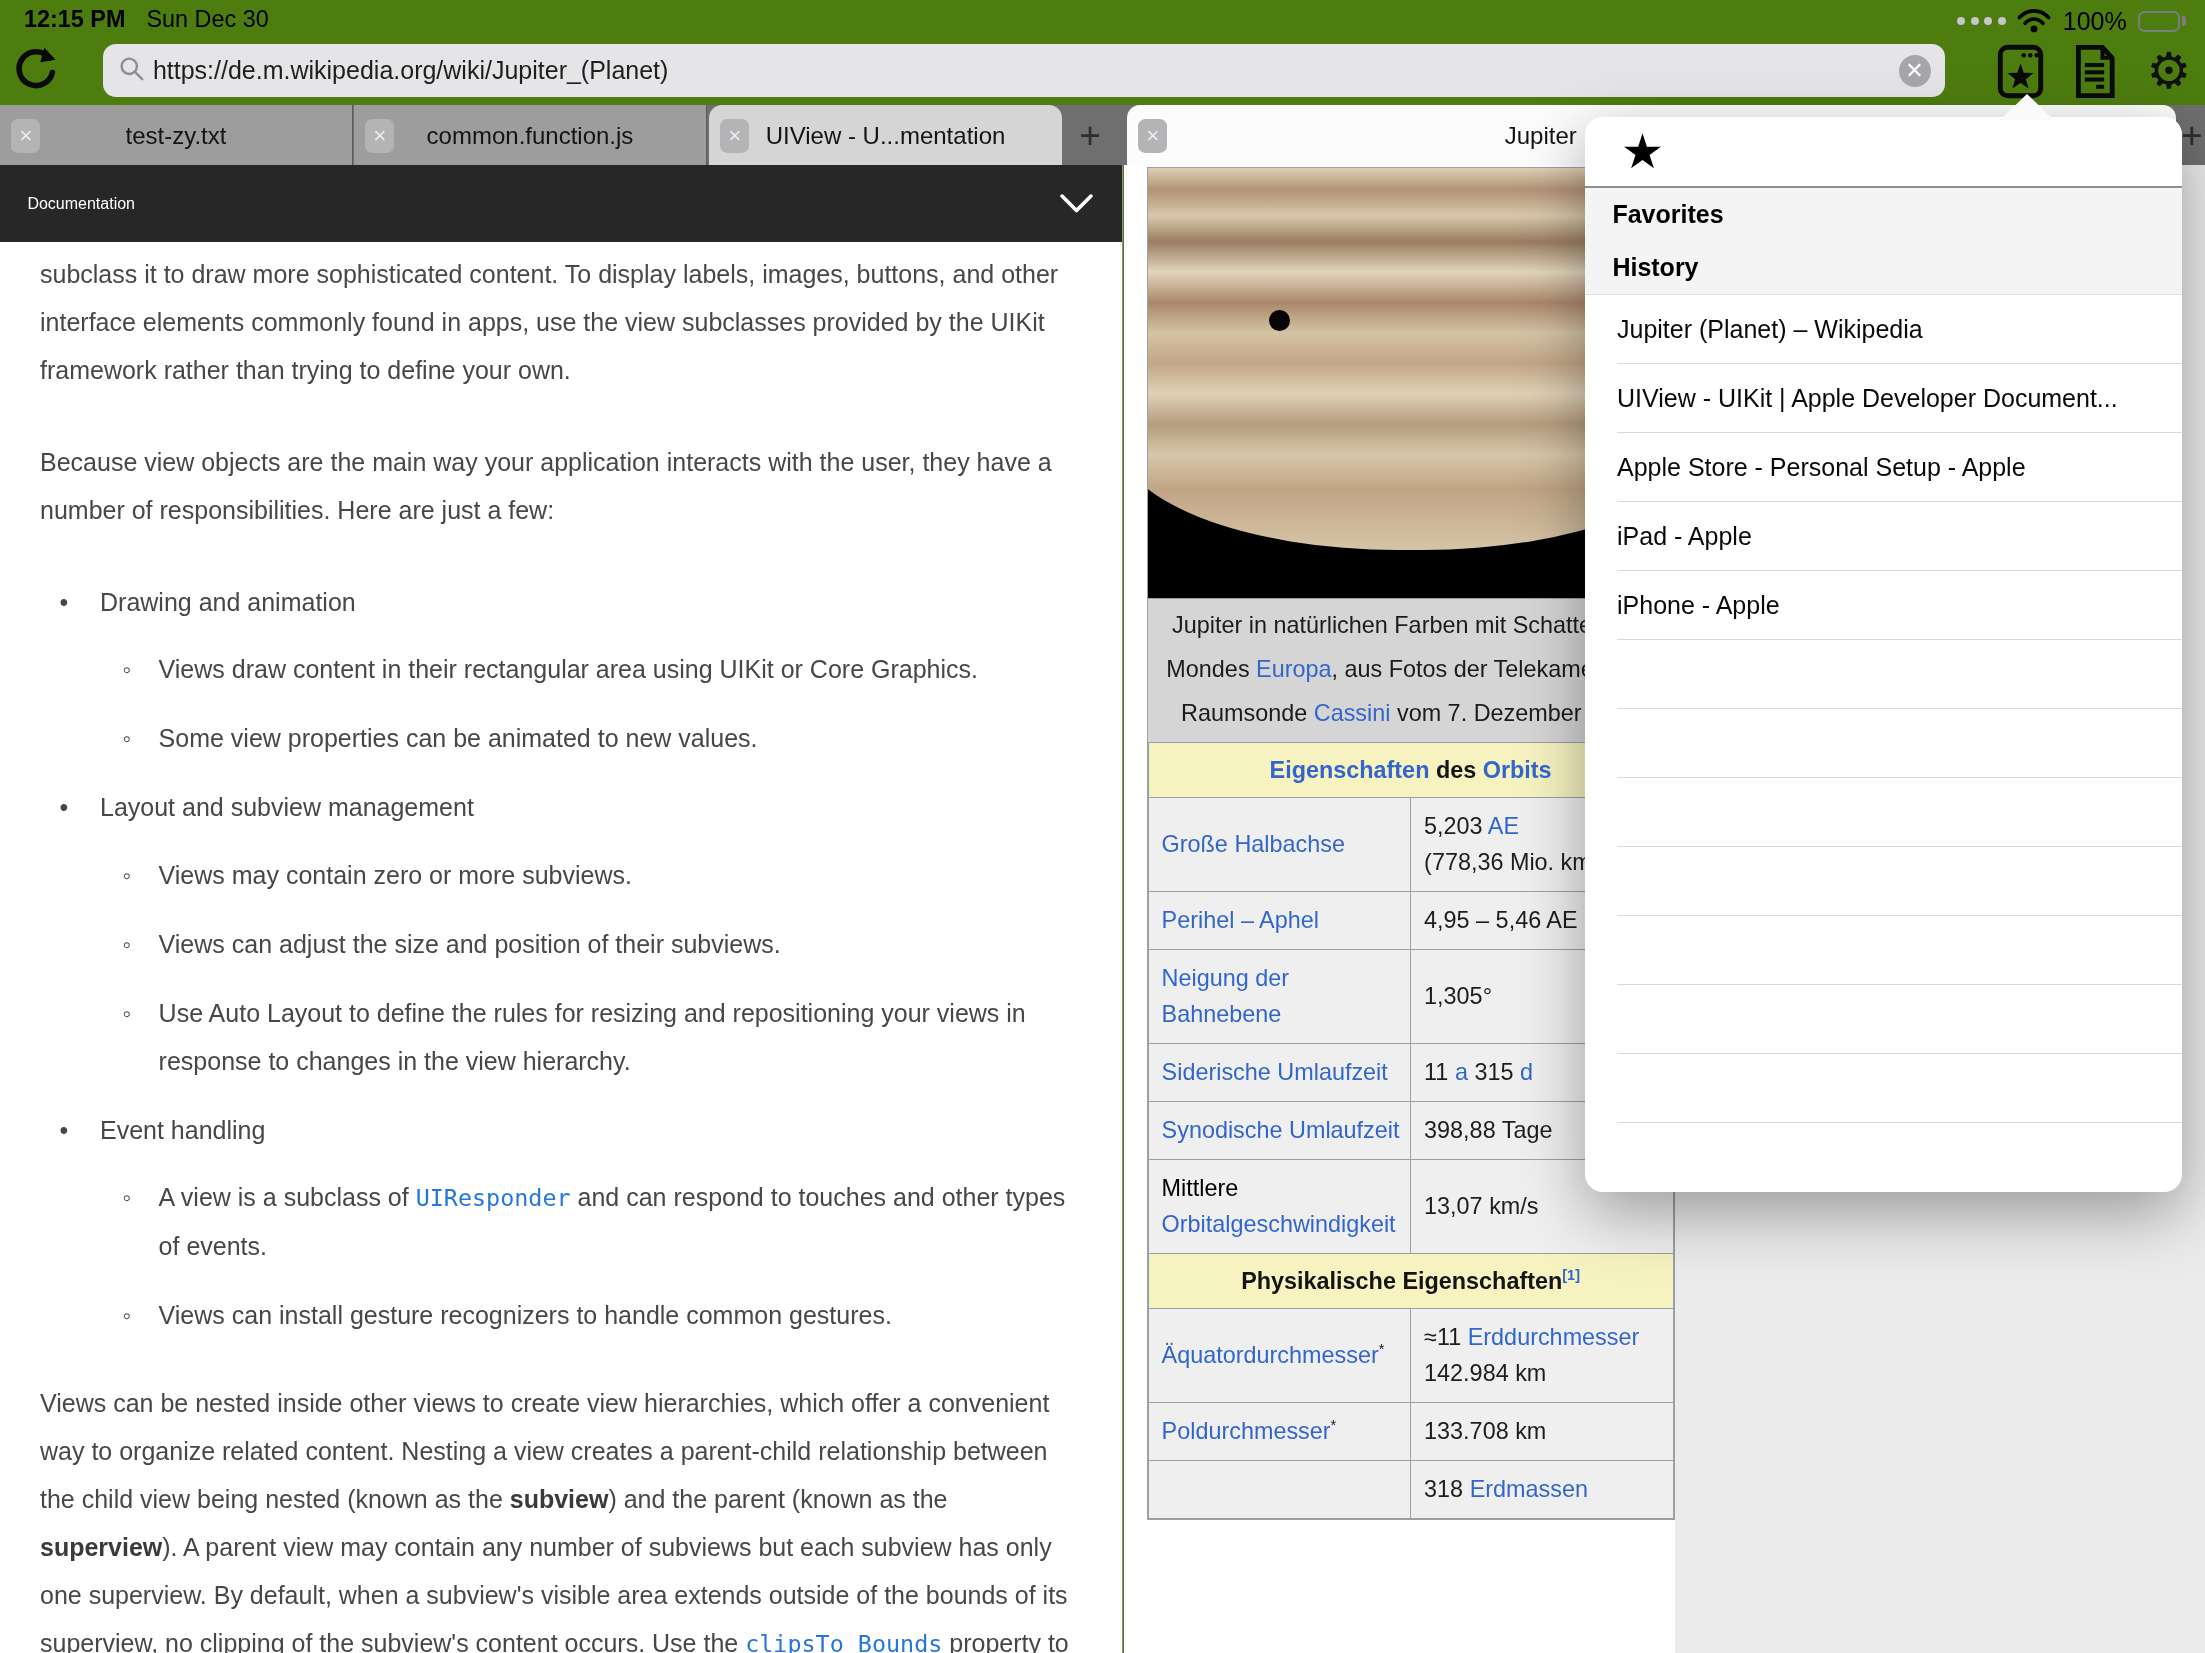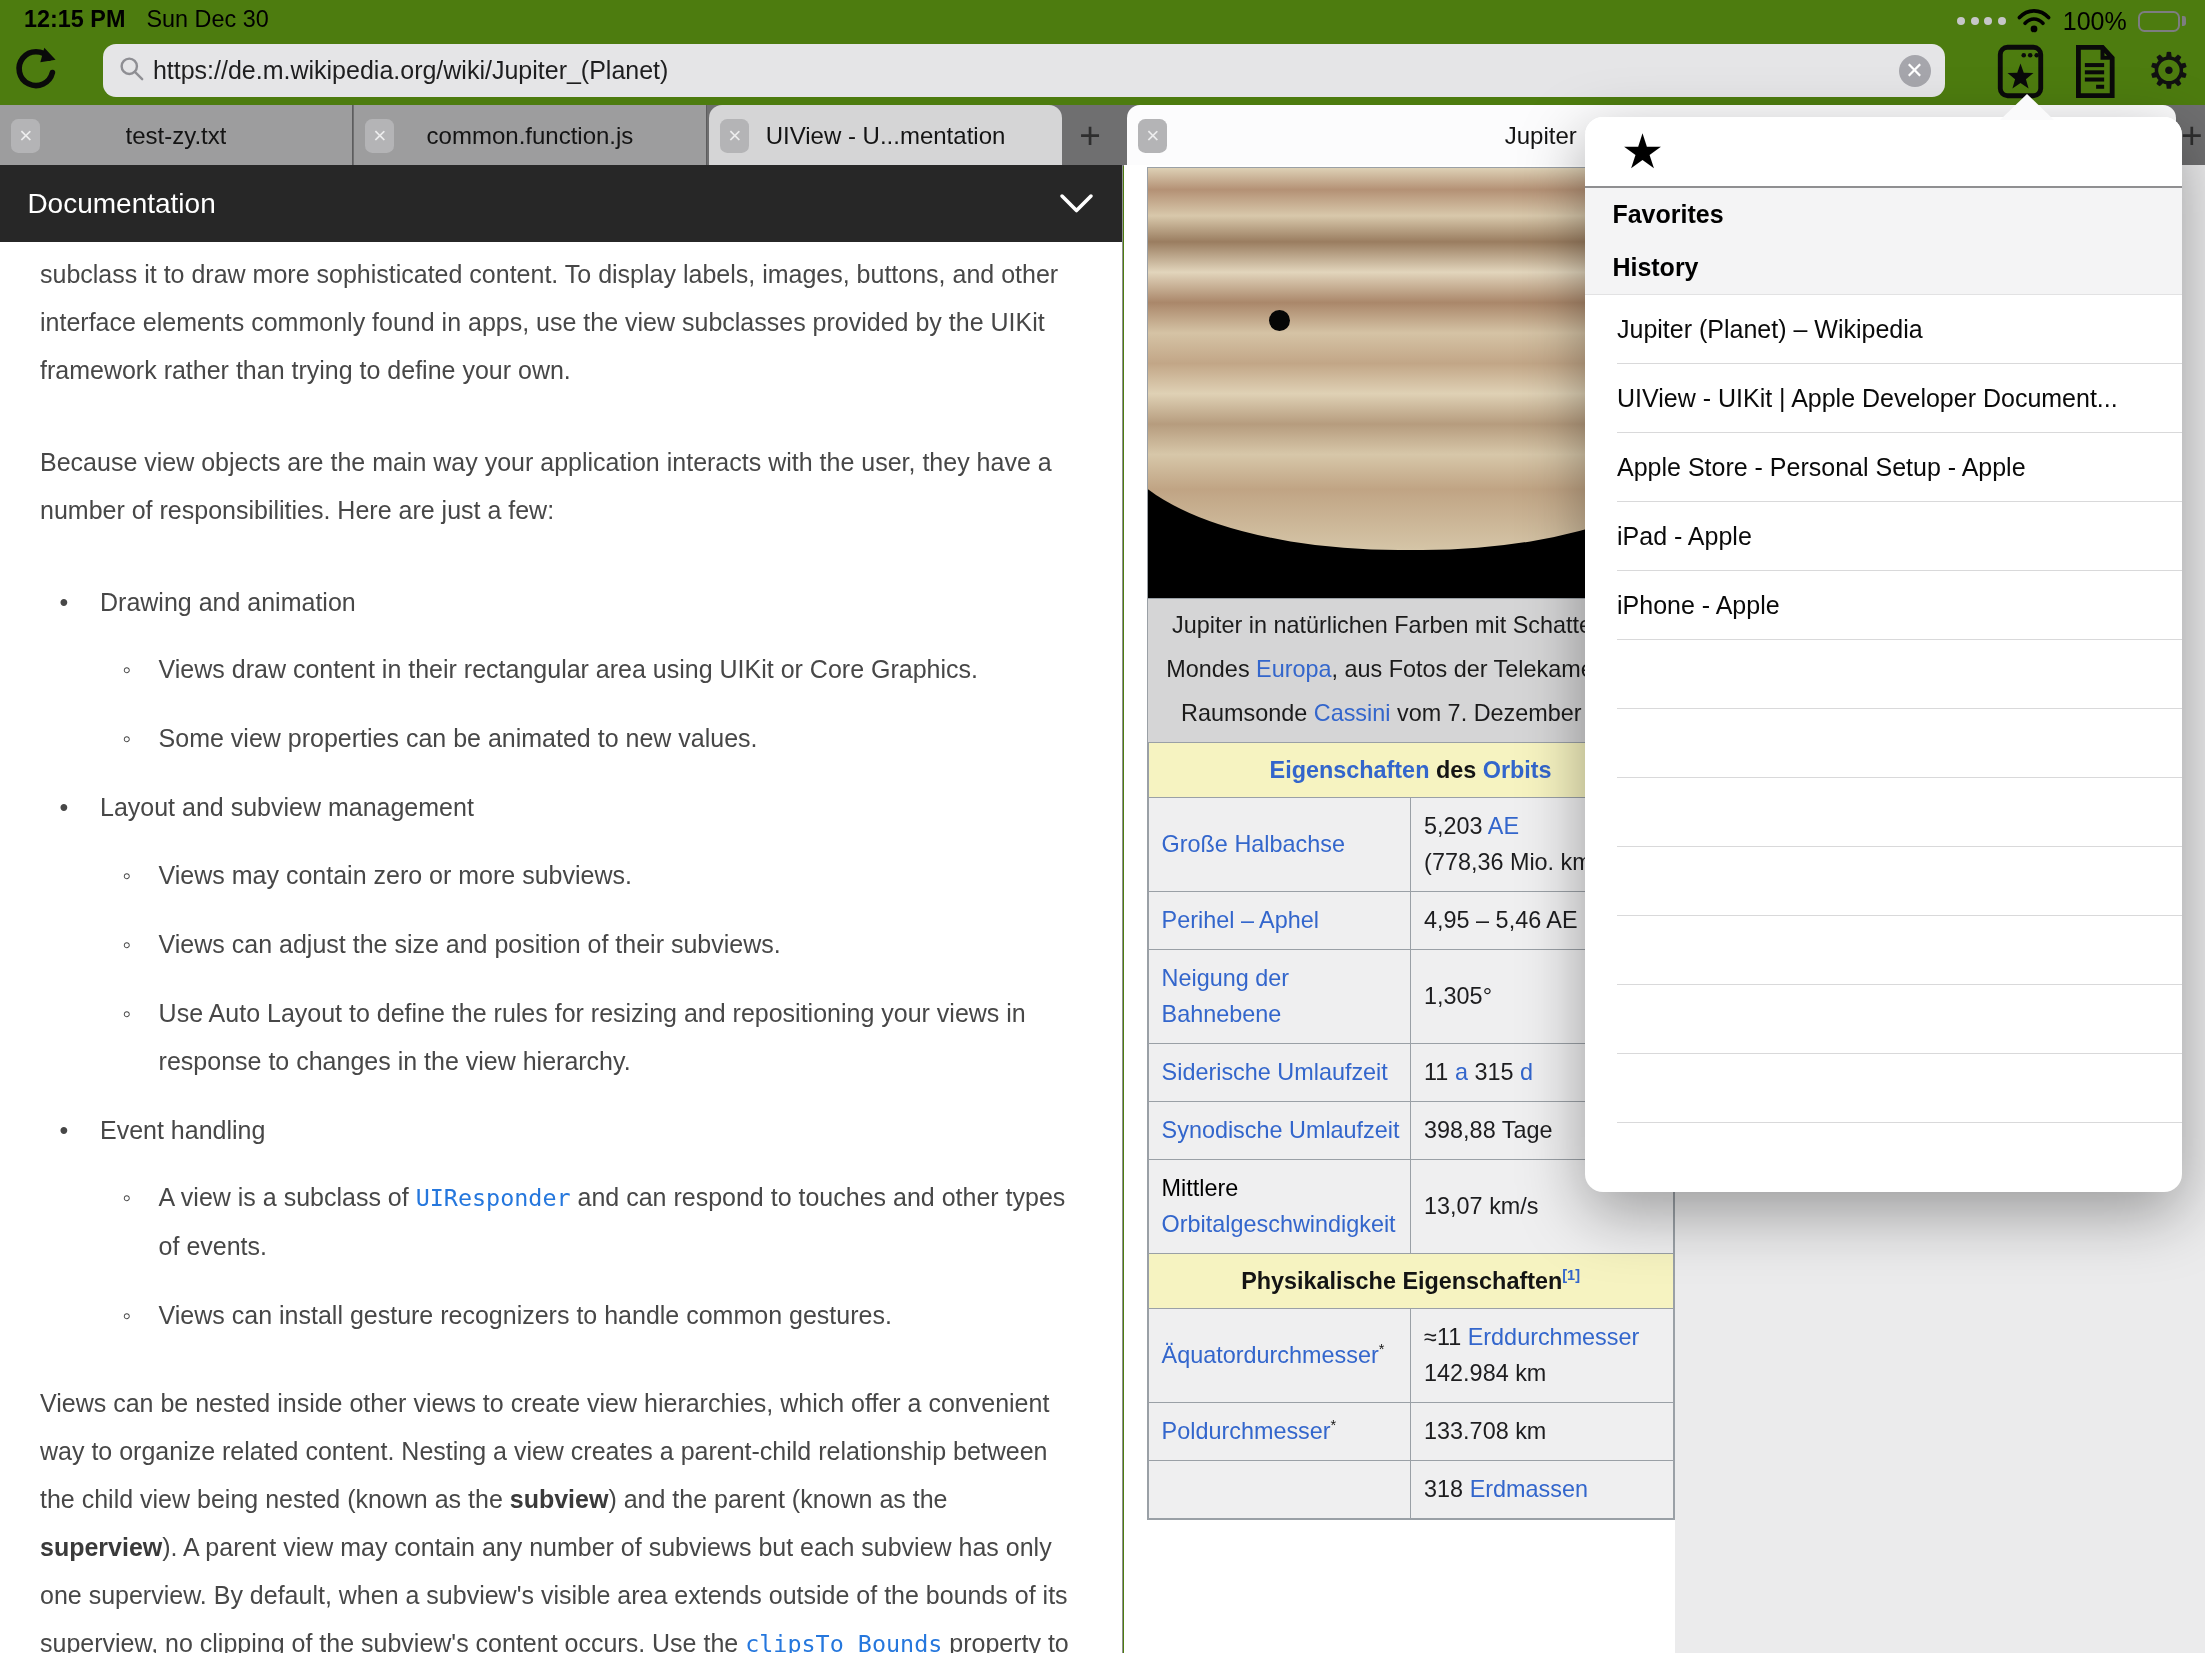--- a/index.html
+++ b/index.html
@@ -39,21 +39,21 @@
   .tab-label{font-size:24px;color:#141414;white-space:nowrap;overflow:hidden;}
   .tab-close{position:absolute;left:11.3px;top:50%;transform:translateY(-50%);width:29px;height:34px;
     border-radius:7.3px;background:#b4b4b6;color:#ededee;display:flex;align-items:center;justify-content:center;font-size:22.6px;}
   .plus-btn{position:absolute;top:0;height:61px;display:flex;align-items:center;justify-content:center;
     font-size:37px;color:#2e2e2e;}
 
   
   .left-pane{position:absolute;left:0;top:165px;width:1122px;bottom:0;background:#fff;border-right:1.6px solid #8f8f90;box-sizing:content-box;}
   .doc-bar{position:absolute;top:0;left:0;width:100%;height:77px;background:#272727;display:flex;align-items:center;
     padding:0 27.4px;box-sizing:border-box;}
-  .doc-title{color:#fff;font-size:28px;}
+  .doc-title{color:#fff;font-size:16px;}
   .doc-chevron{margin-left:auto;display:flex;align-items:center;}
   .doc-content{position:absolute;top:77px;left:0;right:0;bottom:0;background:#fff;overflow:hidden;
     padding:8px 42px 0 40px;box-sizing:border-box;font-size:25px;line-height:48px;color:#474747;}
   .para{margin:0 0 44px 0;}
   ul.l1{list-style:none;margin:0 0 40px 0;padding:0;}
   ul.l1>li{position:relative;padding-left:60px;margin:0 0 19.4px 0;}
   .marker{position:absolute;left:19.4px;top:0;}
   ul.l2{list-style:none;margin:19.4px 0 0 0;padding:0 0 0 22.6px;}
   ul.l2>li{position:relative;padding-left:36px;margin:0 0 21px 0;}
   .marker2{position:absolute;left:0;top:0;}

